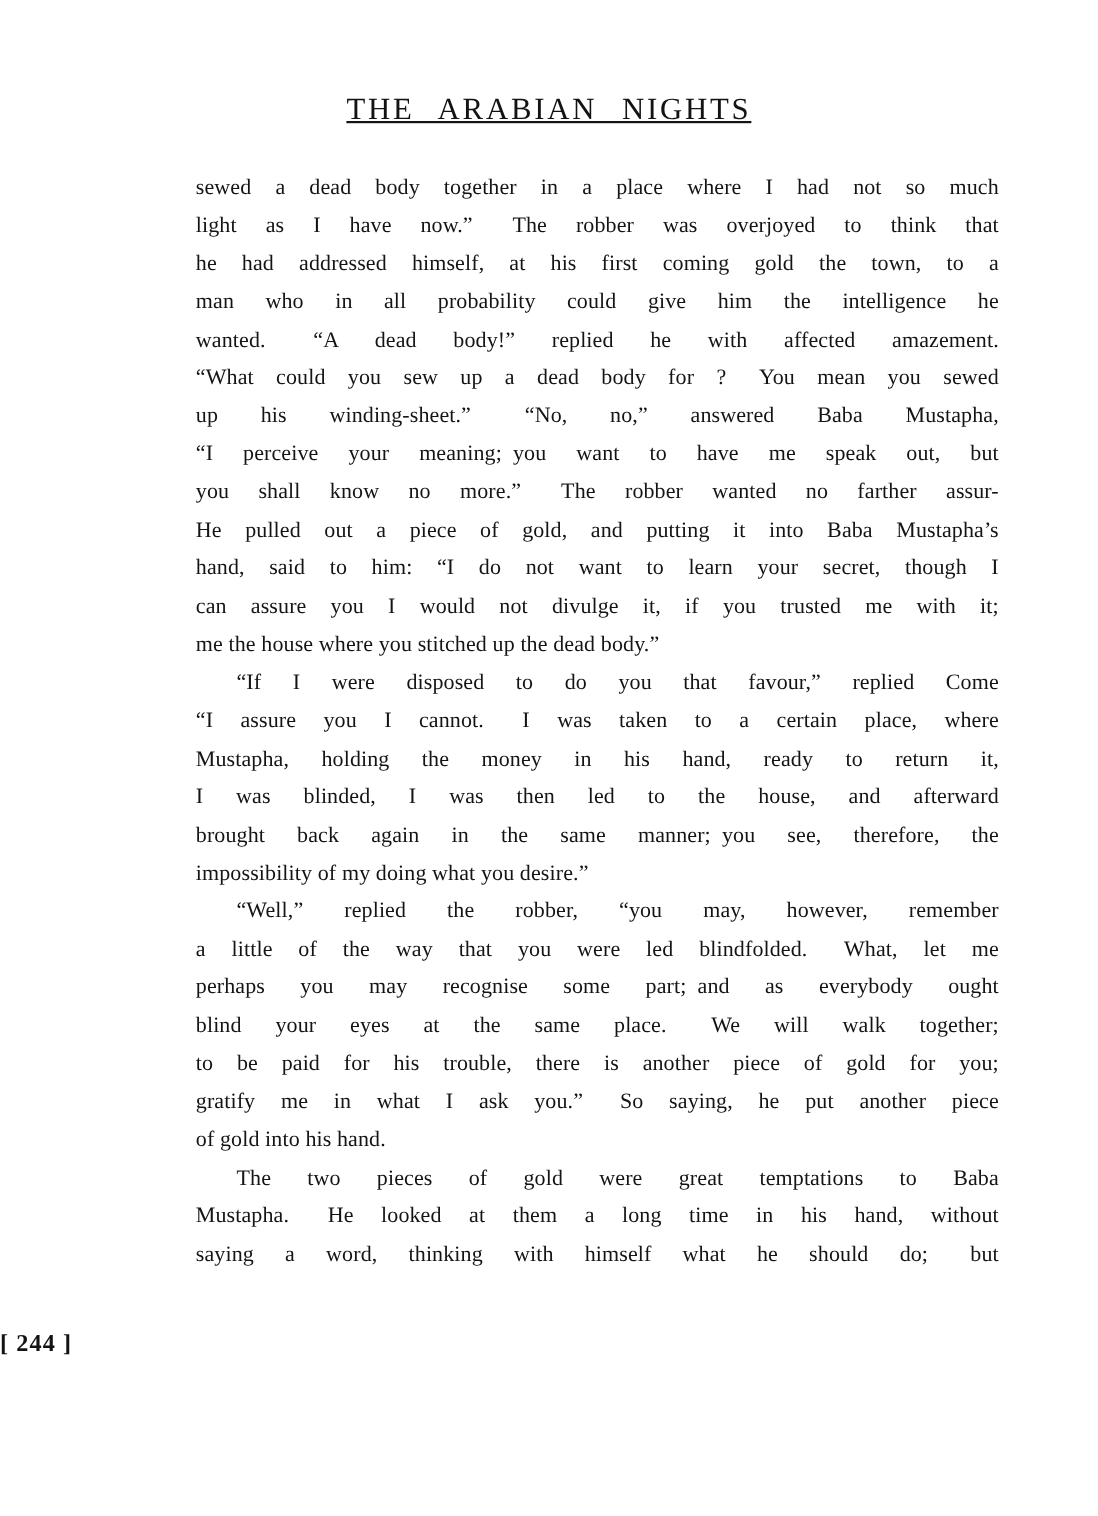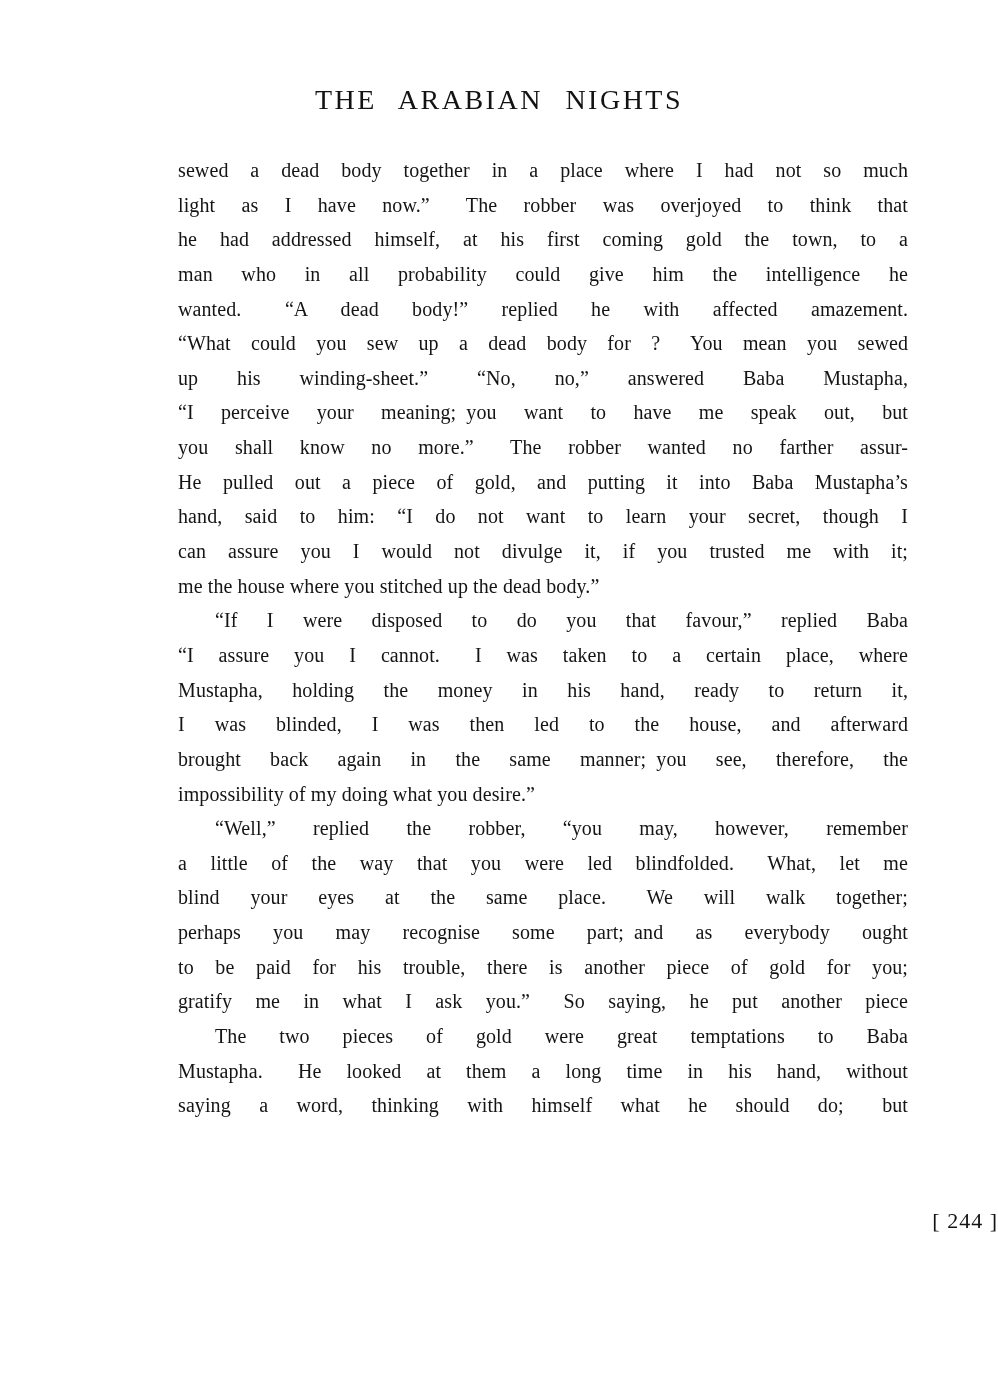--- a/index.html
+++ b/index.html
@@ -20,20 +20,21 @@
     position: absolute;
     top: 84px;
     left: 0;
     width: 100%;
     text-align: center;
     font-size: 28px;
     font-weight: 500;
     letter-spacing: 2.5px;
     word-spacing: 13px;
     color: #131313;
+    text-decoration: underline;
   }
   .text-block {
     position: absolute;
     top: 153px;
     left: 178px;
     width: 730px;
     font-size: 20px;
   }
   .line {
     line-height: 34.65px;
@@ -47,24 +48,25 @@
     text-align-last: left;
   }
   .line.indent {
     text-indent: 37px;
   }
   .page-number {
     position: absolute;
     top: 1208px;
     left: 0;
     width: 100%;
-    text-align: right;
+    text-align: left;
     font-size: 22px;
     color: #131313;
     letter-spacing: 1px;
+    font-weight: bold;
   }
 </style>
 </head>
 <body>
 
 <div class="book-page">
   <div class="running-head">THE  ARABIAN  NIGHTS</div>
 
   <div class="text-block">
       <div class="line">sewed a dead body together in a place where I had not so much</div>
@@ -73,31 +75,32 @@
       <div class="line">man who in all probability could give him the intelligence he</div>
       <div class="line">wanted.  “A dead body!” replied he with affected amazement.</div>
       <div class="line">“What could you sew up a dead body for ?  You mean you sewed</div>
       <div class="line">up his winding-sheet.”  “No, no,” answered Baba Mustapha,</div>
       <div class="line">“I perceive your meaning; you want to have me speak out, but</div>
       <div class="line">you shall know no more.”  The robber wanted no farther assur-</div>
       <div class="line">He pulled out a piece of gold, and putting it into Baba Mustapha’s</div>
       <div class="line">hand, said to him: “I do not want to learn your secret, though I</div>
       <div class="line">can assure you I would not divulge it, if you trusted me with it;</div>
       <div class="line last">me the house where you stitched up the dead body.”</div>
-      <div class="line indent">“If I were disposed to do you that favour,” replied Baba</div>
+      <div class="line indent">“If I were disposed to do you that favour,” replied Come</div>
       <div class="line">“I assure you I cannot.  I was taken to a certain place, where</div>
       <div class="line">Mustapha, holding the money in his hand, ready to return it,</div>
       <div class="line">I was blinded, I was then led to the house, and afterward</div>
       <div class="line">brought back again in the same manner; you see, therefore, the</div>
       <div class="line last">impossibility of my doing what you desire.”</div>
       <div class="line indent">“Well,” replied the robber, “you may, however, remember</div>
       <div class="line">a little of the way that you were led blindfolded.  What, let me</div>
+      <div class="line">perhaps you may recognise some part; and as everybody ought</div>
       <div class="line">blind your eyes at the same place.  We will walk together;</div>
-      <div class="line">perhaps you may recognise some part; and as everybody ought</div>
       <div class="line">to be paid for his trouble, there is another piece of gold for you;</div>
       <div class="line">gratify me in what I ask you.”  So saying, he put another piece</div>
+      <div class="line last">of gold into his hand.</div>
       <div class="line indent">The two pieces of gold were great temptations to Baba</div>
       <div class="line">Mustapha.  He looked at them a long time in his hand, without</div>
       <div class="line">saying a word, thinking with himself what he should do;  but</div>
     </div>
 
   <div class="page-number">[ 244 ]</div>
 </div>
 
 </body></html>

